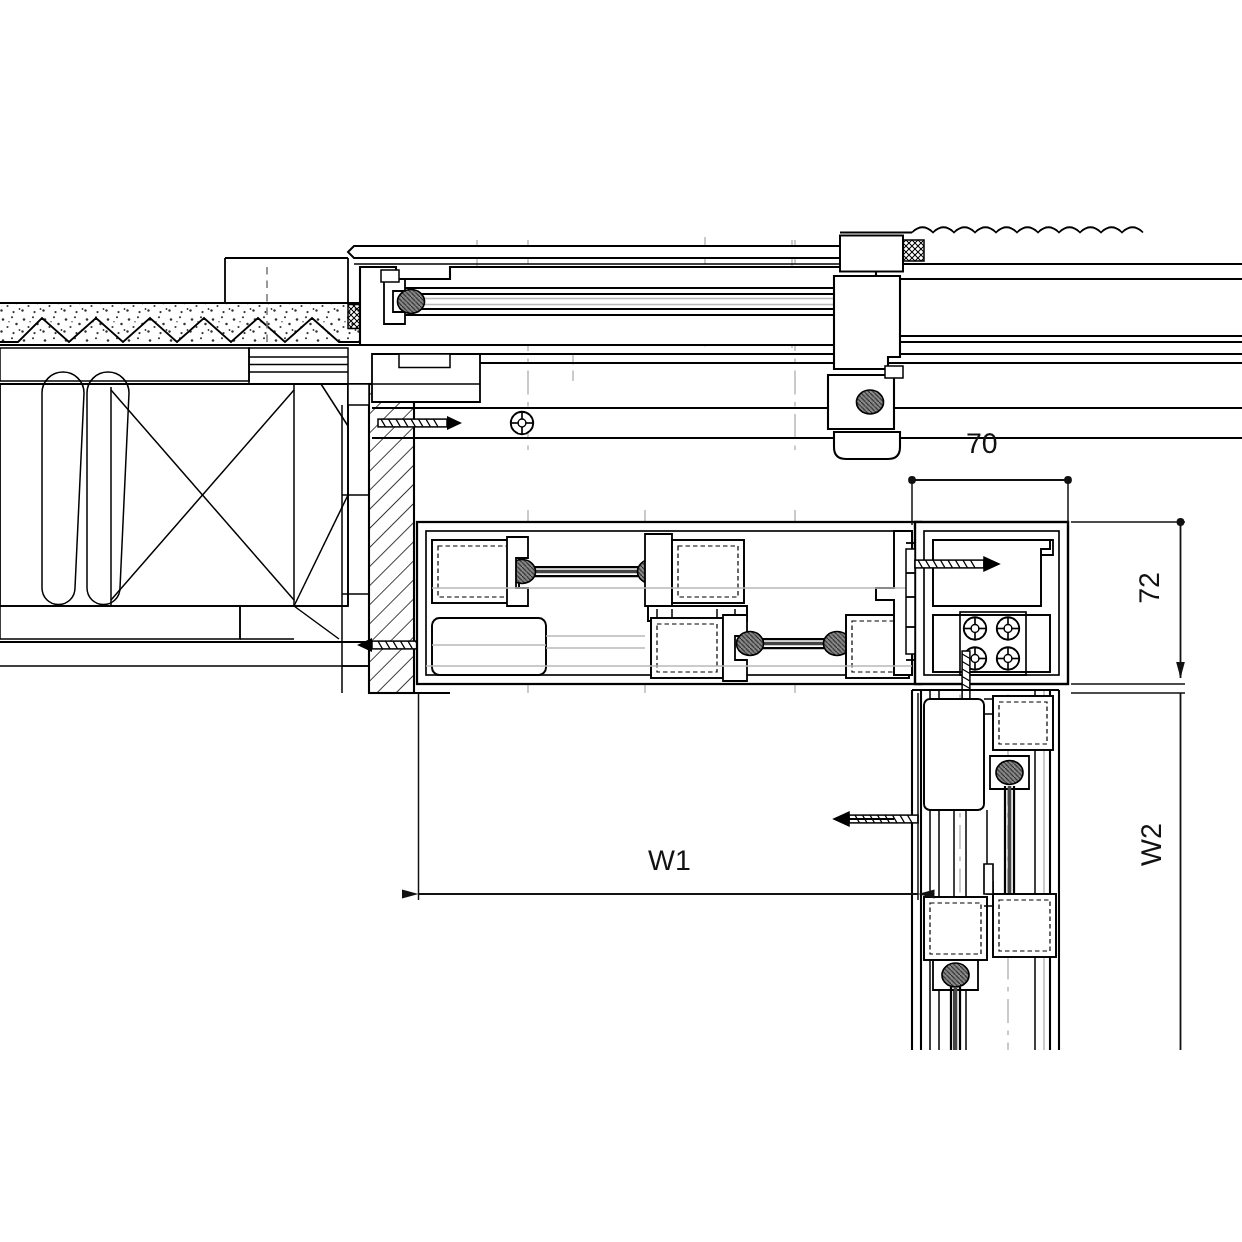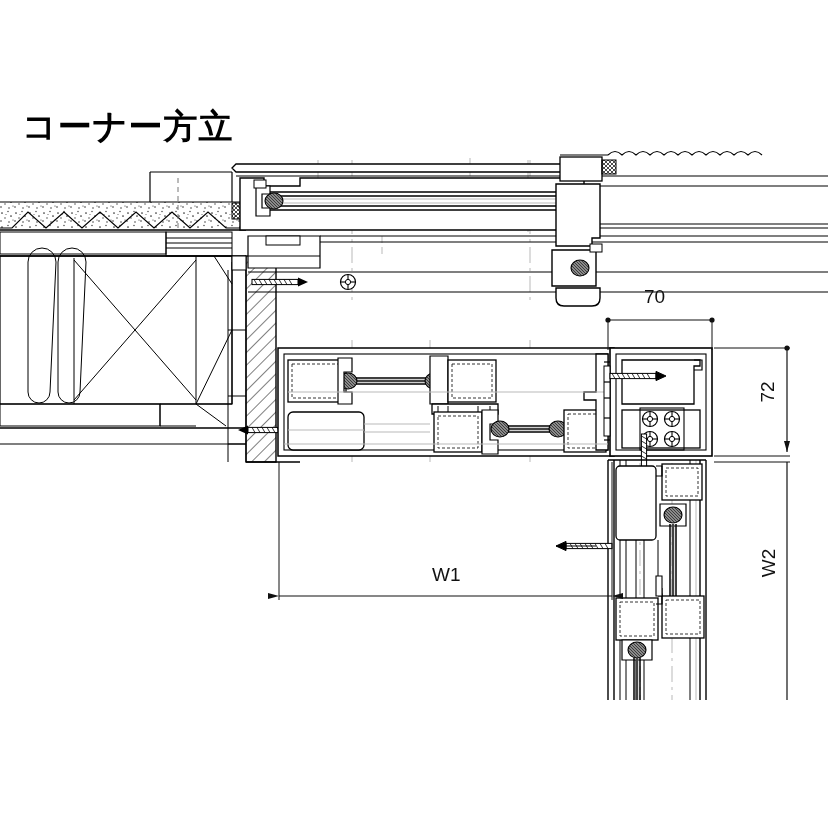--- a/index.html
+++ b/index.html
@@ -416,21 +416,20 @@
       <line x1="612" y1="462" x2="612" y2="600" stroke-width="1"></line>
     </g>
 
     <g>
       <line x1="787" y1="462" x2="787" y2="700" stroke-width="1.2"></line>
       <line x1="714" y1="462" x2="790" y2="462" stroke-width="1"></line>
     </g>
   </g>
 </svg>
 
-<div class="title">コーナー方立</div>
 
 <div class="dimtext" style="left:644px;top:286px;">70</div>
 
 <div class="dimtext rot" style="left:757px;top:381px;">72</div>
 
 <div class="dimtext" style="left:432px;top:564px;text-align:right;">W1</div>
 
 <div class="dimtext rot" style="left:755px;top:552px;">W2</div>
 
 </div>

